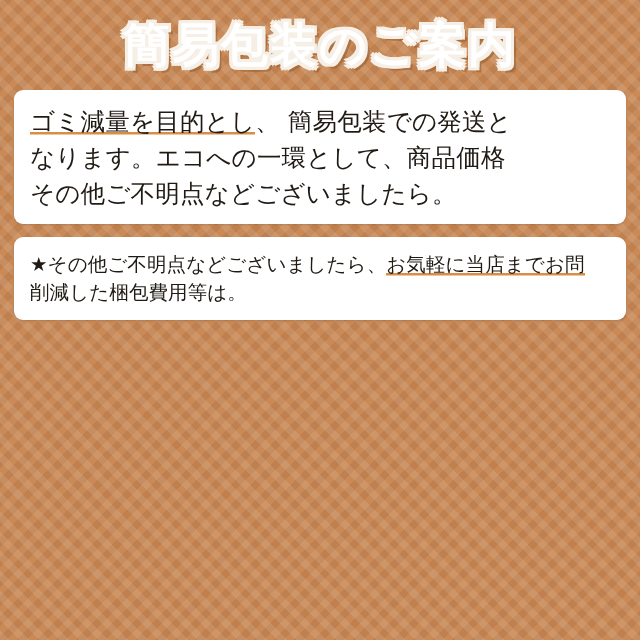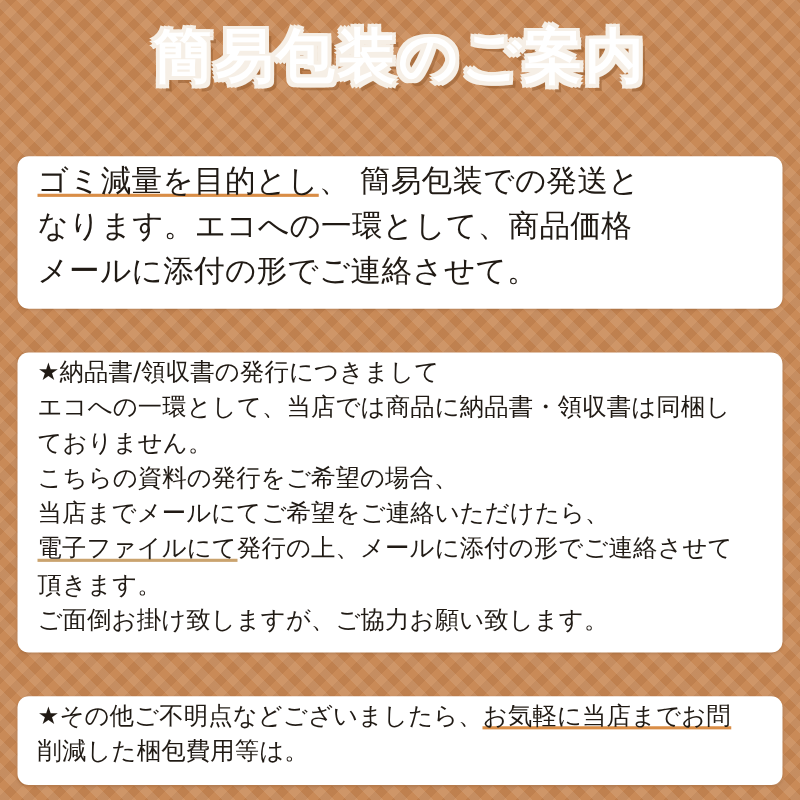--- a/index.html
+++ b/index.html
@@ -40,24 +40,23 @@
     text-shadow:
       -3px -3px 0 #f6efe6, 3px -3px 0 #f6efe6, -3px 3px 0 #f6efe6, 3px 3px 0 #f6efe6,
       0px -3px 0 #f6efe6, 0px 3px 0 #f6efe6, -3px 0px 0 #f6efe6, 3px 0px 0 #f6efe6,
       5px 5px 0 rgba(150,92,48,0.55);
     white-space: nowrap;
   }
   .card {
     background: #ffffff;
     border-radius: 9px;
     box-sizing: border-box;
-    padding: 2px 16px 12px 16px;
+    padding: 14px 16px 12px 16px;
     margin-bottom: 13px;
     box-shadow: 0 1px 2px rgba(90,50,20,0.18);
-    margin-top: 35px;
   }
   .card p {
     margin: 0;
     color: #201a14;
     font-family: "DejaVu Sans", sans-serif;
   }
   .block-a p {
     font-size: 24.5px;
     line-height: 1.47;
     letter-spacing: 0.2px;
@@ -87,32 +86,22 @@
 
 <div class="page">
 
   <div class="title-area">
     <div class="title">簡易包装のご案内</div>
   </div>
 
   <div class="card block-a">
     <p><span class="u">ゴミ減量を目的とし</span>、 簡易包装での発送と</p>
     <p>なります。エコへの一環として、商品価格</p>
-    <p>メールに添付の形でご連絡させて。</p>
+    <p>その他ご不明点などございましたら。</p>
   </div>
 
-  <div class="card block-b">
-    <p>★納品書/領収書の発行につきまして</p>
-    <p>エコへの一環として、当店では商品に納品書・領収書は同梱し</p>
-    <p>ておりません。</p>
-    <p>こちらの資料の発行をご希望の場合、</p>
-    <p>当店までメールにてご希望をご連絡いただけたら、</p>
-    <p><span class="u2">電子ファイルにて</span>発行の上、メールに添付の形でご連絡させて</p>
-    <p>頂きます。</p>
-    <p>ご面倒お掛け致しますが、ご協力お願い致します。</p>
-  </div>
 
   <div class="card block-c">
     <p>★その他ご不明点などございましたら、<span class="u">お気軽に当店までお問</span></p>
     <p>削減した梱包費用等は。</p>
   </div>
 
 </div>
 
 </body></html>

